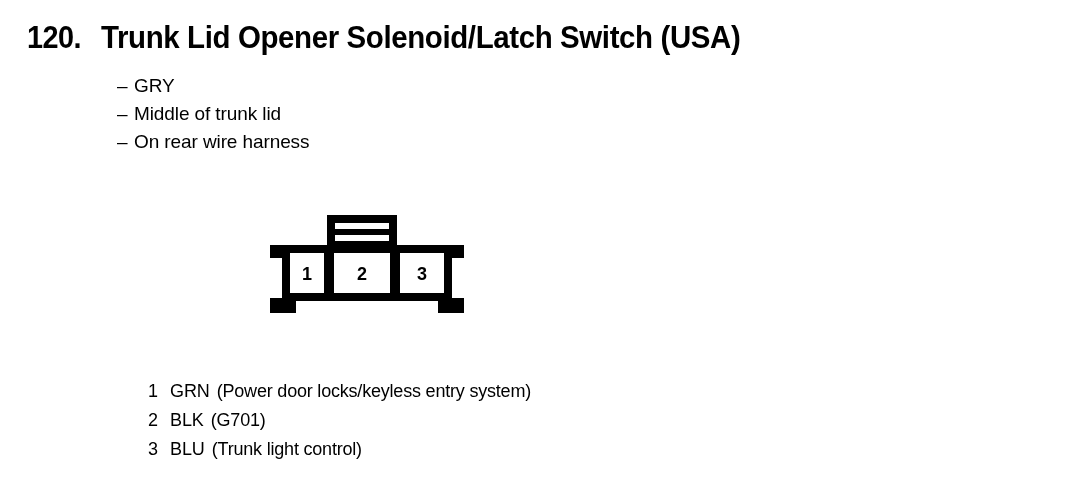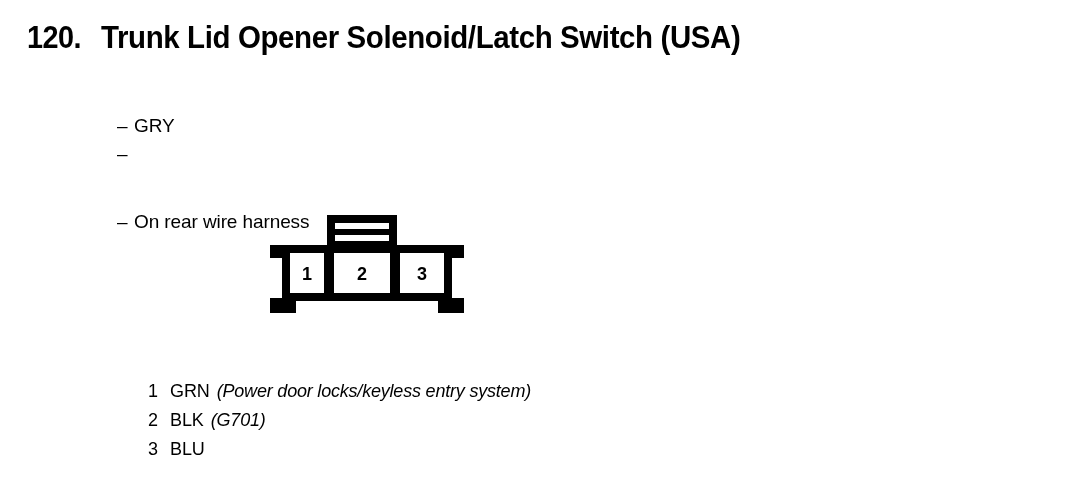--- a/index.html
+++ b/index.html
@@ -62,21 +62,20 @@
     white-space: nowrap;
   }
   .bullet-dash {
     width: 17px;
     flex: 0 0 17px;
     font-size: 19px;
   }
   .bullet-label {
     font-size: 19px;
     letter-spacing: -0.1px;
-    margin-top: 40px;
   }
 
   
   .connector-wrap {
     position: absolute;
     left: 252px;
     top: 212px;
     width: 230px;
     height: 110px;
   }
@@ -112,40 +111,40 @@
   }
   .legend-color {
     font-size: 18px;
     font-weight: normal;
     letter-spacing: -0.1px;
   }
   .legend-desc {
     font-size: 18px;
     margin-left: 7px;
     letter-spacing: -0.2px;
-    font-style: italic;
   }
 </style>
 </head>
 <body>
 
 <div class="page">
 
   <div class="title-row">
     <span class="title-num">120.</span>
     <span class="title-text">Trunk Lid Opener Solenoid/Latch Switch (USA)</span>
   </div>
 
   <div class="bullets">
     <div class="bullet-line">
       <span class="bullet-dash">–</span>
       <span class="bullet-label">GRY</span>
     </div>
     <div class="bullet-line">
       <span class="bullet-dash">–</span>
+      <span class="bullet-label">Middle of trunk lid</span>
     </div>
     <div class="bullet-line">
       <span class="bullet-dash">–</span>
       <span class="bullet-label">On rear wire harness</span>
     </div>
   </div>
 
   <div class="connector-wrap">
     <svg class="connector-svg" viewBox="0 0 230 110" xmlns="http://www.w3.org/2000/svg">
 
@@ -211,16 +210,17 @@
       <span class="legend-desc">(Power door locks/keyless entry system)</span>
     </div>
     <div class="legend-row">
       <span class="legend-pin">2</span>
       <span class="legend-color">BLK</span>
       <span class="legend-desc">(G701)</span>
     </div>
     <div class="legend-row">
       <span class="legend-pin">3</span>
       <span class="legend-color">BLU</span>
+      <span class="legend-desc">(Trunk light control)</span>
     </div>
   </div>
 
 </div>
 
 </body></html>

